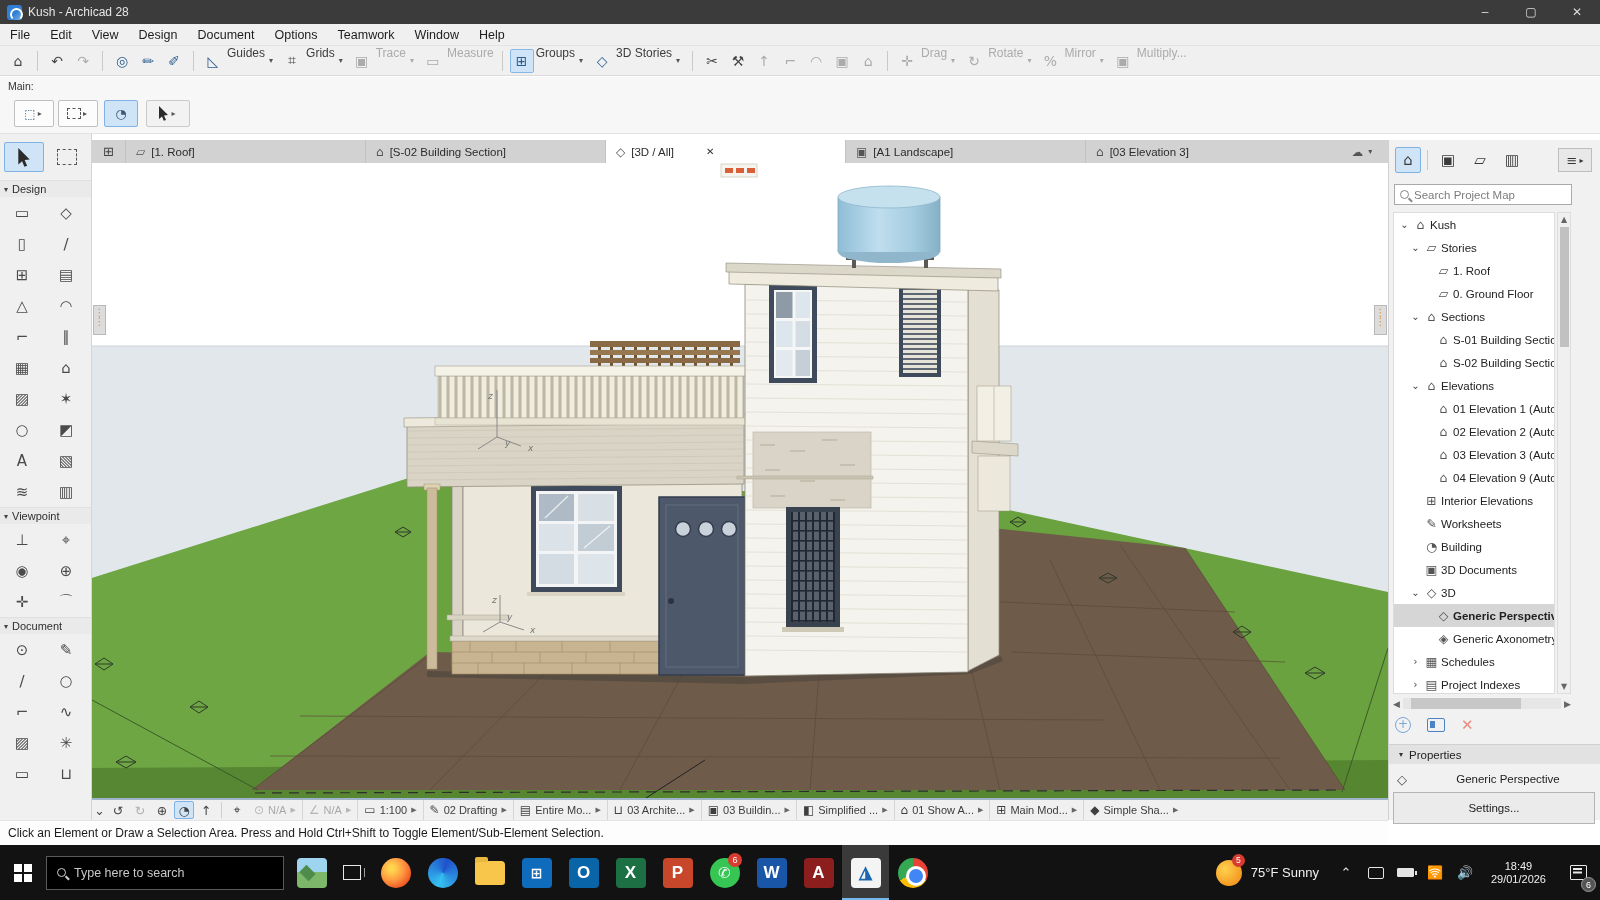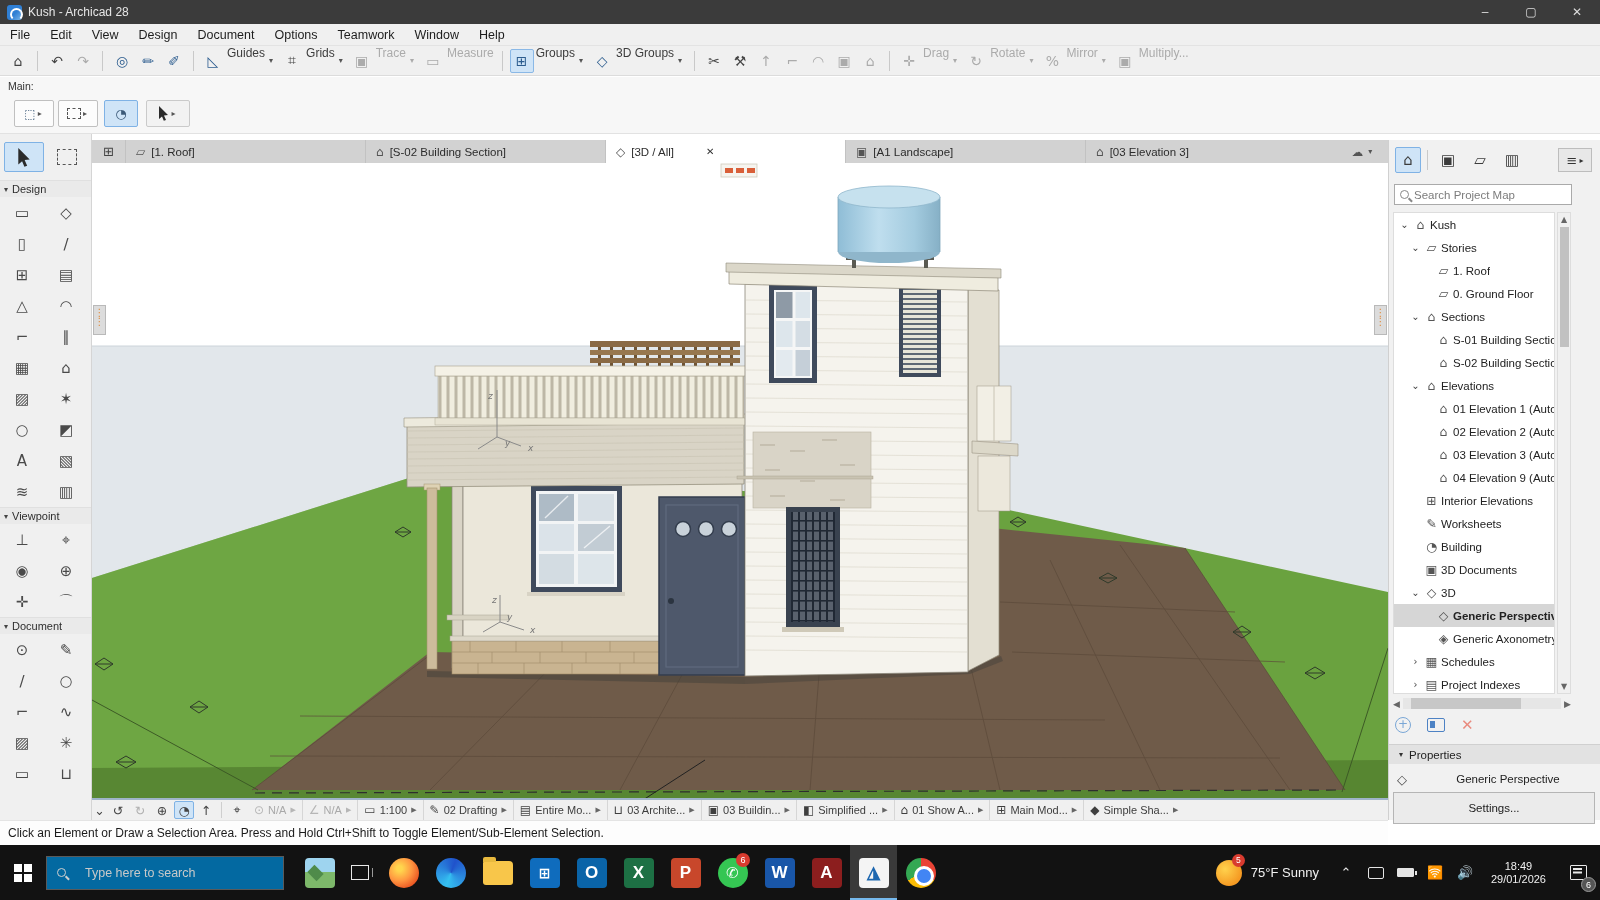--- a/index.html
+++ b/index.html
@@ -115,21 +115,21 @@
   .rp-previtem { position:absolute; left:0; top:628px; width:212px; height:22px; display:flex; align-items:center; }
   .rp-previtem .gi { width:26px; text-align:center; font-size:13px; color:#444; }
   .rp-previtem .pl { flex:1; text-align:center; font-size:11.5px; color:#222; }
   .rp-settings { position:absolute; left:4px; top:652px; width:202px; height:32px; background:#ebebeb; border:1px solid #b5b5b5; display:flex; align-items:center; justify-content:center; font-size:11.5px; color:#222; }
 
   
   .taskbar { position:absolute; left:0; top:845px; width:1600px; height:55px; background:#121212; display:flex; align-items:center; color:#e8e8e8; }
   .tk-start { width:46px; height:55px; display:flex; align-items:center; justify-content:center; }
   .win-logo { display:grid; grid-template-columns:8px 8px; grid-template-rows:8px 8px; gap:2px; }
   .win-logo div { background:#fefefe; }
-  .tk-search { width:238px; height:34px; background:#0369a1; border:1px solid #5a5a5a; display:flex; align-items:center; gap:19px; padding-left:10px; font-size:12.5px; color:#c9c9c9; margin-right:16px; }
+  .tk-search { width:238px; height:34px; background:#000000; border:1px solid #5a5a5a; display:flex; align-items:center; gap:8px; padding-left:10px; font-size:12.5px; color:#c9c9c9; margin-right:8px; }
   .tk-search .mag { border-color:#cfcfcf; } .tk-search .mag::after { background:#cfcfcf; }
   .tk-scenic { width:40px; height:55px; display:flex; align-items:center; justify-content:center; }
   .scenic { width:30px; height:30px; border-radius:4px; background:linear-gradient(180deg,#9ed4ef 45%,#7db86a 45%); position:relative; overflow:hidden; }
   .scenic::after { content:""; position:absolute; left:4px; top:10px; width:13px; height:10px; background:#4f8b4a; transform:rotate(45deg); }
   .tk-taskview { width:40px; height:55px; display:flex; align-items:center; justify-content:center; }
   .tv-ic { width:18px; height:15px; border:1.6px solid #e8e8e8; position:relative; background:transparent; }
   .tv-ic::before { content:""; position:absolute; right:-5px; top:2px; height:9px; width:3px; border-right:1.6px solid #9a9a9a; }
   .tk-app { width:47px; height:55px; display:flex; align-items:center; justify-content:center; position:relative; }
   .tk-app.active { background:#3a3a3a; box-shadow:inset 0 -2px 0 #76b9ed; }
   .badge { position:absolute; top:8px; right:6px; min-width:14px; height:14px; background:#d83b2f; border-radius:7px; color:#fff; font-size:9px; line-height:14px; text-align:center; padding:0 2px; }
@@ -207,21 +207,21 @@
   <div class="t-ic dis g">▣</div>
   <span class="t-lbl dis">Trace</span>
   <span class="t-car dis g">▾</span>
   <div class="t-ic dis g">▭</div>
   <span class="t-lbl dis">Measure</span>
   <div class="t-sep"></div>
   <div class="t-ic t-hl g">⊞</div>
   <span class="t-lbl">Groups</span>
   <span class="t-car g">▾</span>
   <div class="t-ic g">◇</div>
-  <span class="t-lbl">3D Groups</span>
+  <span class="t-lbl">3D Stories</span>
   <span class="t-car g">▾</span>
   <div class="t-sep"></div>
   <div class="t-ic dark g">✂</div>
   <div class="t-ic dark g">⚒</div>
   <div class="t-ic dis g">↑</div>
   <div class="t-ic dis g">⌐</div>
   <div class="t-ic dis g">◠</div>
   <div class="t-ic dis g">▣</div>
   <div class="t-ic dis g">⌂</div>
   <div class="t-sep"></div>

